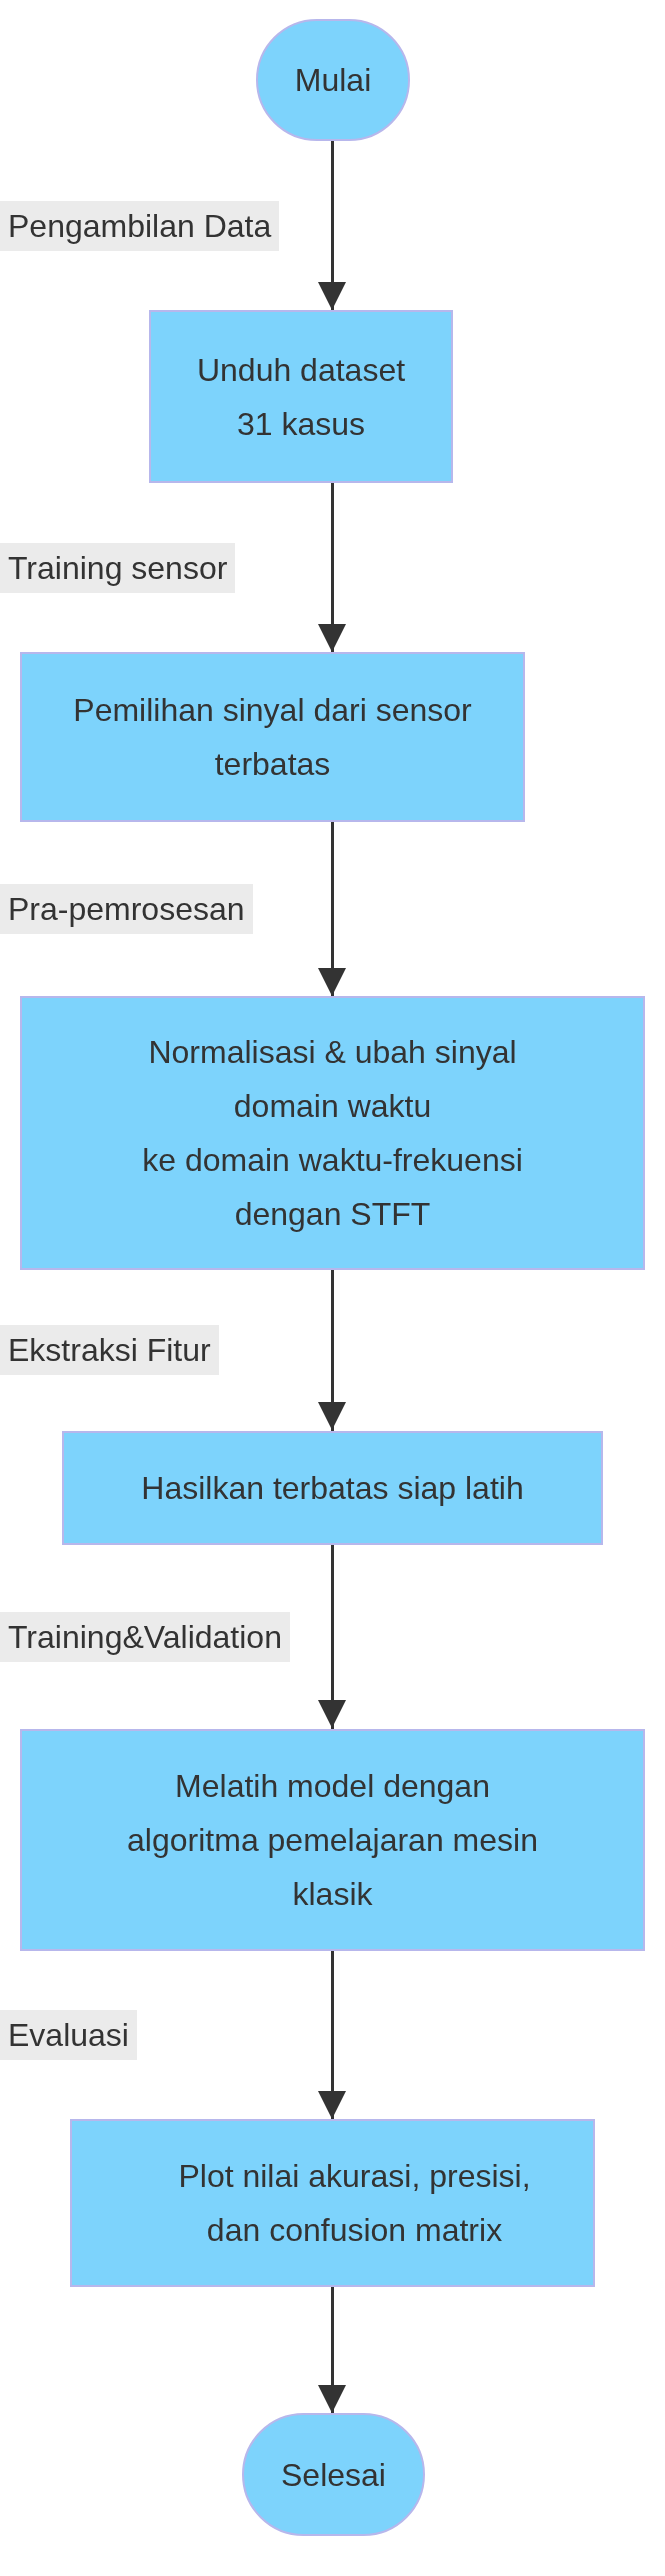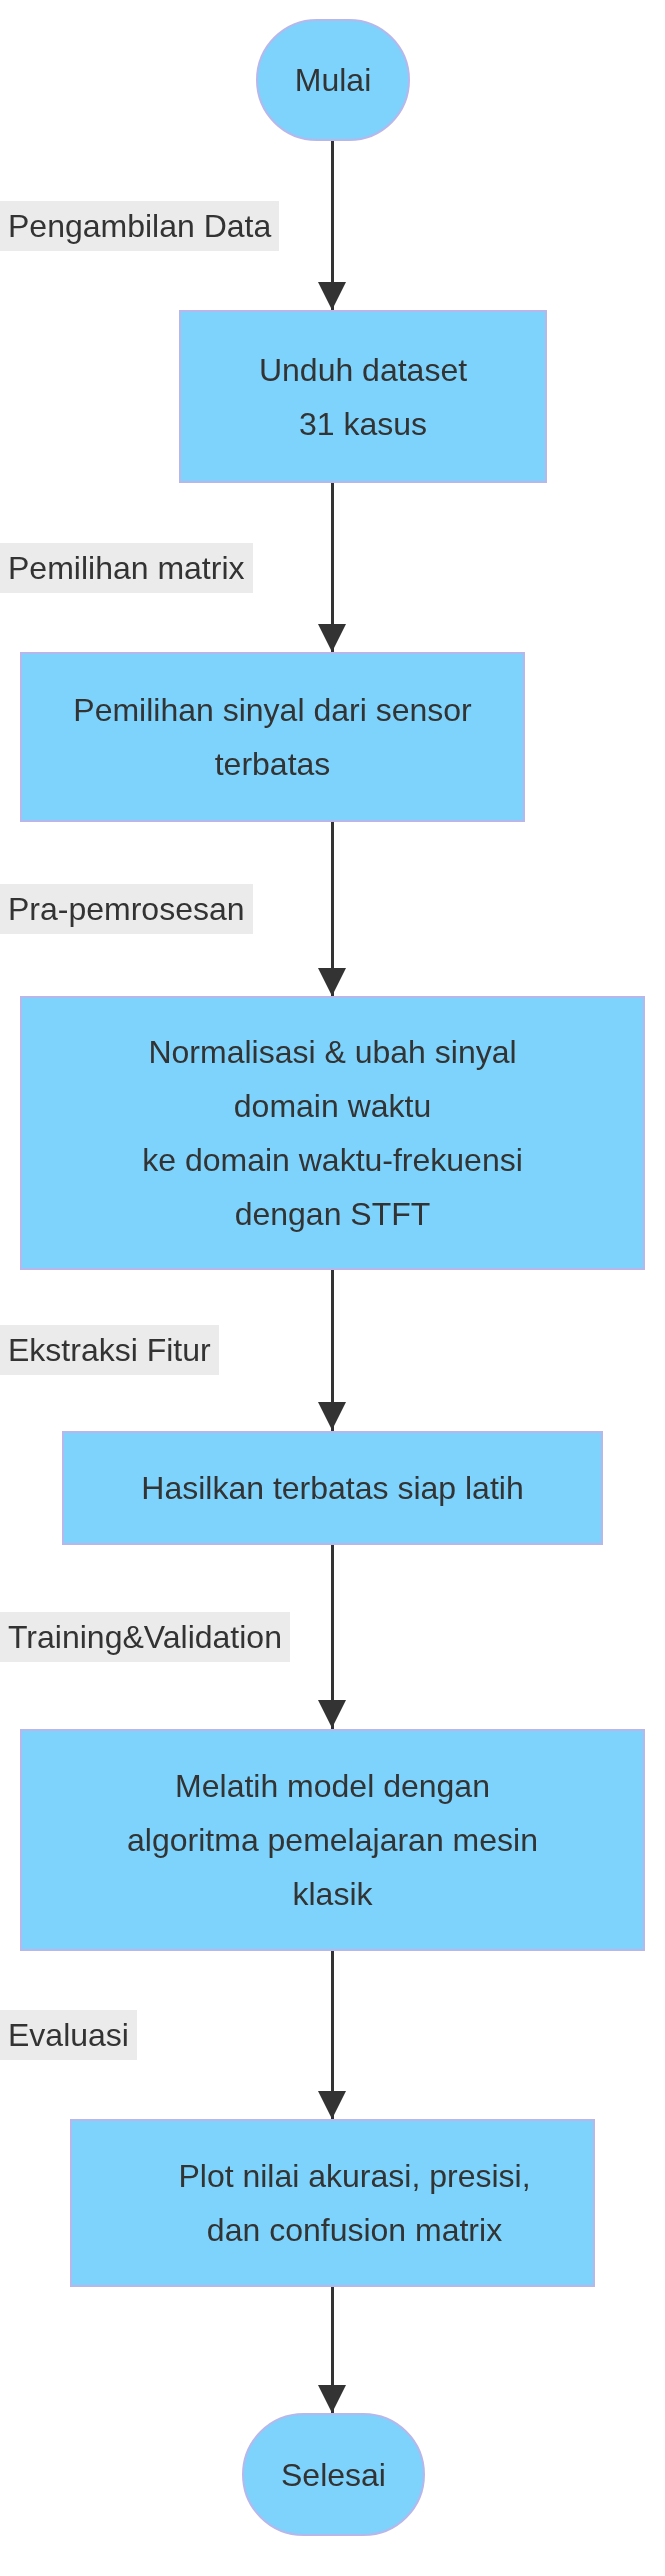--- a/index.html
+++ b/index.html
@@ -80,21 +80,21 @@
 
   <div class="edge-line" style="top:141px;height:169px;"></div>
   <div class="arrowhead" style="top:282px;"></div>
   <div class="edge-label-wrap" style="top:201px;">
     <span class="edge-label">Pengambilan Data</span>
   </div>
 
   <div class="edge-line" style="top:483px;height:169px;"></div>
   <div class="arrowhead" style="top:624px;"></div>
   <div class="edge-label-wrap" style="top:543px;">
-    <span class="edge-label">Pemilihan matrix</span>
+    <span class="edge-label">Training sensor</span>
   </div>
 
   <div class="edge-line" style="top:822px;height:174px;"></div>
   <div class="arrowhead" style="top:968px;"></div>
   <div class="edge-label-wrap" style="top:884px;">
     <span class="edge-label">Pra-pemrosesan</span>
   </div>
 
   <div class="edge-line" style="top:1270px;height:161px;"></div>
   <div class="arrowhead" style="top:1402px;"></div>
@@ -114,21 +114,21 @@
     <span class="edge-label">Evaluasi</span>
   </div>
 
   <div class="edge-line" style="top:2287px;height:126px;"></div>
   <div class="arrowhead" style="top:2385px;"></div>
 
   <div class="node stadium-start" style="left:256px;top:19px;width:154px;height:122px;">
     <div class="tline">Mulai</div>
   </div>
 
-  <div class="node" style="left:149px;top:310px;width:368px;height:173px;margin-left:30px;">
+  <div class="node" style="left:149px;top:310px;width:304px;height:173px;">
     <div class="tline">Unduh dataset</div>
     <div class="tline">31 kasus</div>
   </div>
 
   <div class="node" style="left:20px;top:652px;width:505px;height:170px;">
     <div class="tline">Pemilihan sinyal dari sensor</div>
     <div class="tline">terbatas</div>
   </div>
 
   <div class="node" style="left:20px;top:996px;width:625px;height:274px;">

